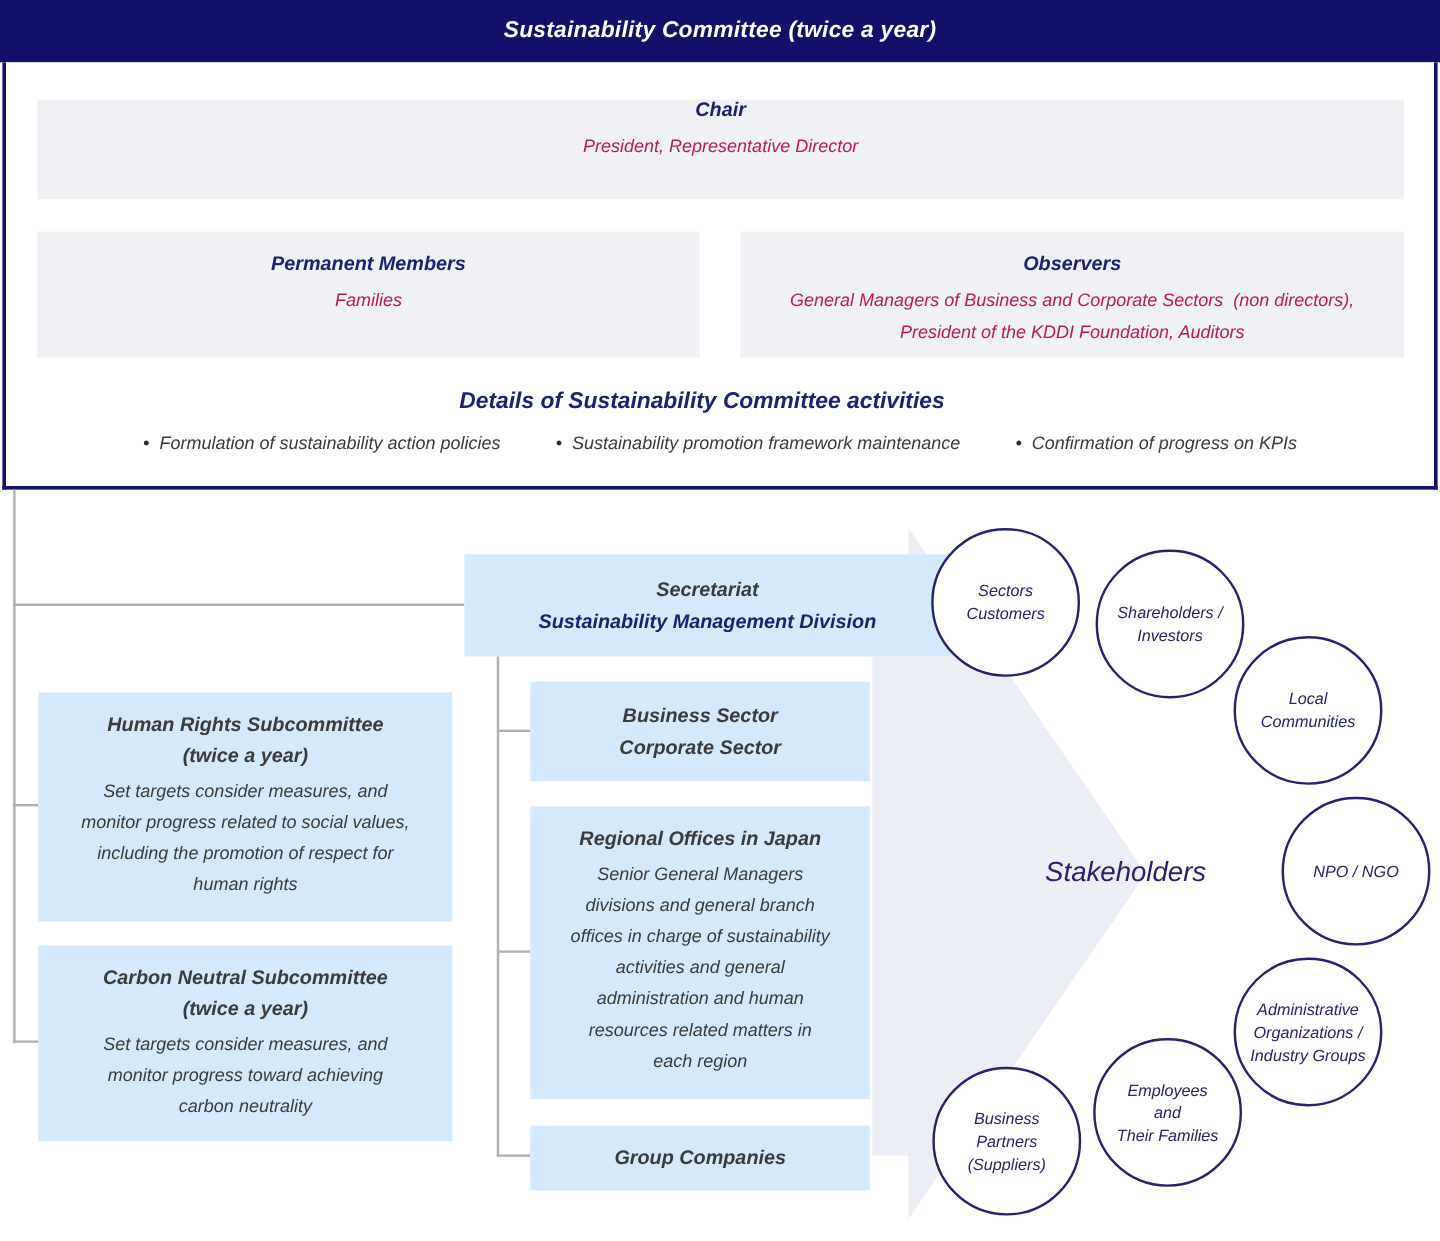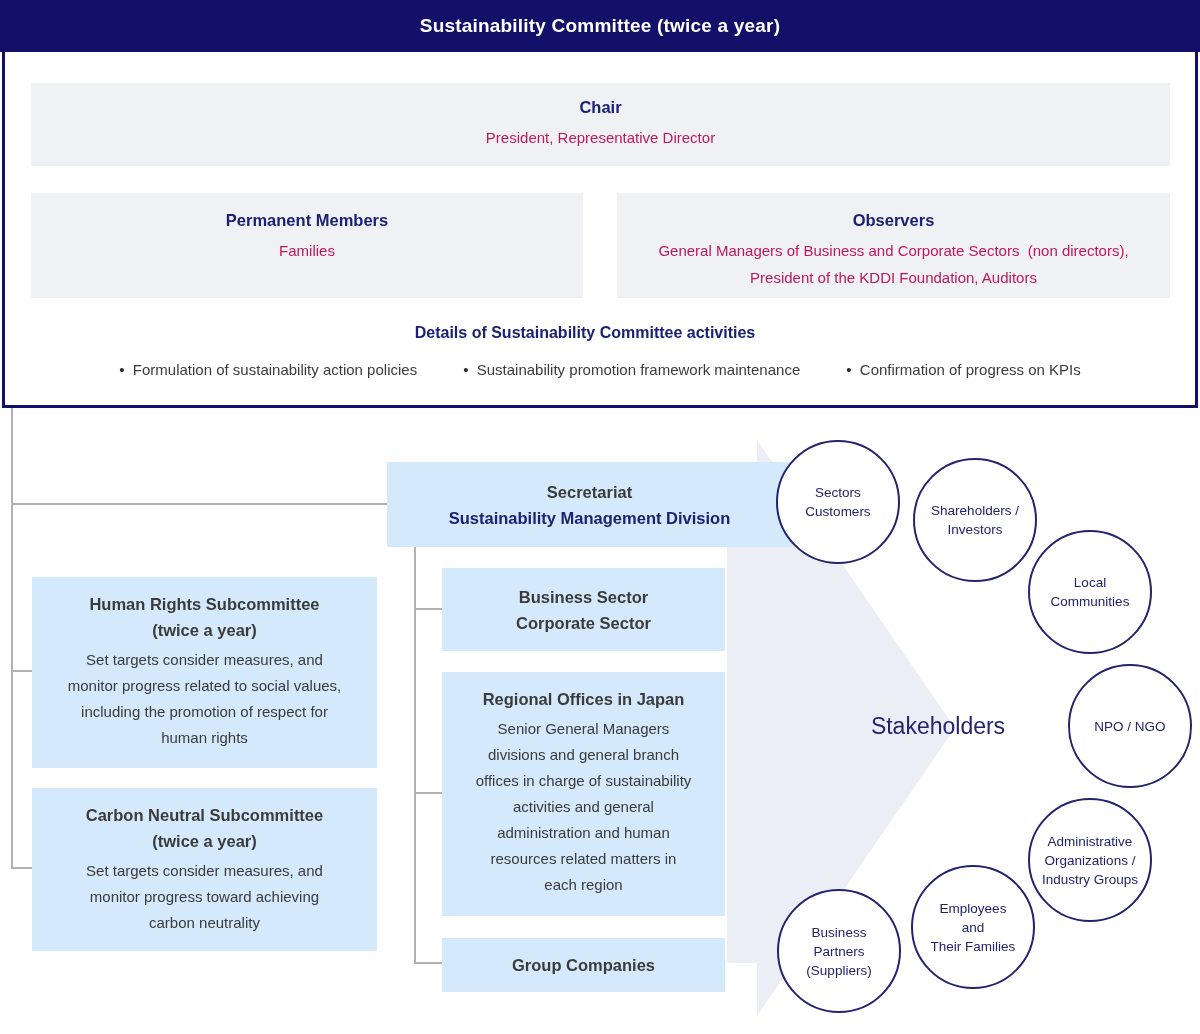--- a/index.html
+++ b/index.html
@@ -7,20 +7,21 @@
   body {
     font-family: "Liberation Sans", "DejaVu Sans", sans-serif;
     color: #3b3b3b;
   }
   #stage {
     position: relative;
     width: 1200px;
     height: 1034px;
     background: #ffffff;
     overflow: hidden;
+    font-style: italic;
   }
   .abs { position: absolute; }
   .pre { white-space: pre-line; }
 
   
   .header-bar {
     left: 0; top: 0; width: 1200px; height: 52px;
     background: #121068;
     display: flex; align-items: center; justify-content: center;
   }
@@ -40,21 +41,21 @@
   }
   .gray-box .box-title {
     color: #1b2173; font-size: 16.5px; font-weight: 700;
   }
   .gray-box .box-body {
     color: #be185d; font-size: 15px; line-height: 27px;
   }
   .details-title {
     left: 0; top: 324px; width: 1170px;
     text-align: center;
-    color: #1b2173; font-size: 16px; font-weight: 700;
+    color: #1b2173; font-size: 19px; font-weight: 700;
   }
   .bullet-row {
     left: 0; top: 361px; width: 1200px;
     display: flex; justify-content: center; gap: 46px;
     font-size: 15px; color: #3b3b3b;
   }
   .bullet-item::before {
     content: "•\00a0\00a0";
     color: #2b2b2b;
   }
@@ -98,21 +99,21 @@
 <body>
 
 <div id="stage">
 
   <div class="abs header-bar">
     <div class="title">Sustainability Committee (twice a year)</div>
   </div>
 
   <div class="abs committee-panel"></div>
 
-  <div class="abs gray-box" style="left:31px; top:83px; width:1139px; height:83px; justify-content:center; gap:7px;">
+  <div class="abs gray-box" style="left:31px; top:83px; width:1139px; height:83px; gap:7px;">
     <div class="box-title">Chair</div>
     <div class="box-body">President, Representative Director</div>
   </div>
 
   <div class="abs gray-box" style="left:31px; top:193px; width:552px; height:105px; padding-top:18px; gap:7px;">
     <div class="box-title">Permanent Members</div>
     <div class="box-body">Families</div>
   </div>
 
   <div class="abs gray-box" style="left:617px; top:193px; width:553px; height:105px; padding-top:18px; gap:7px;">

